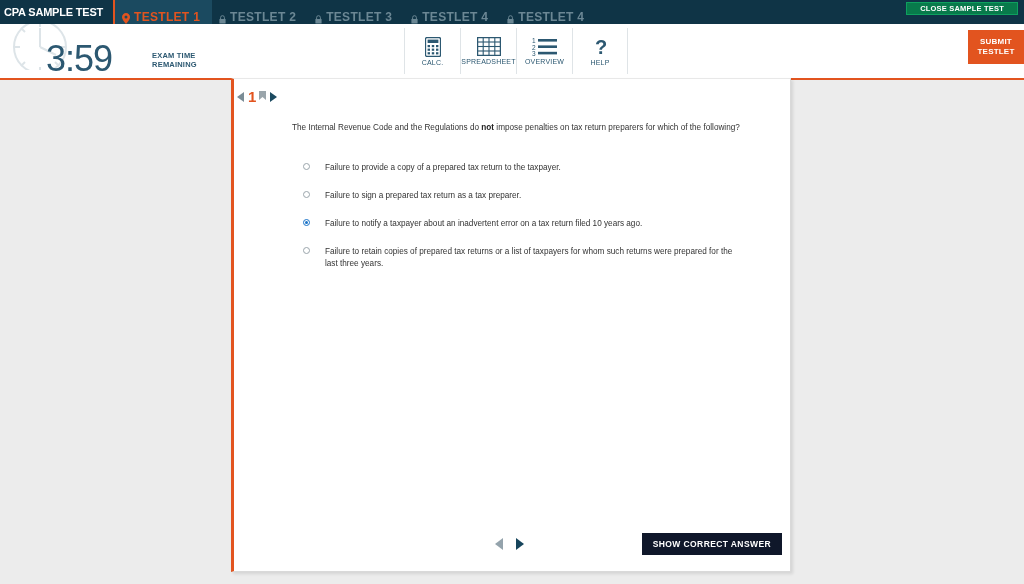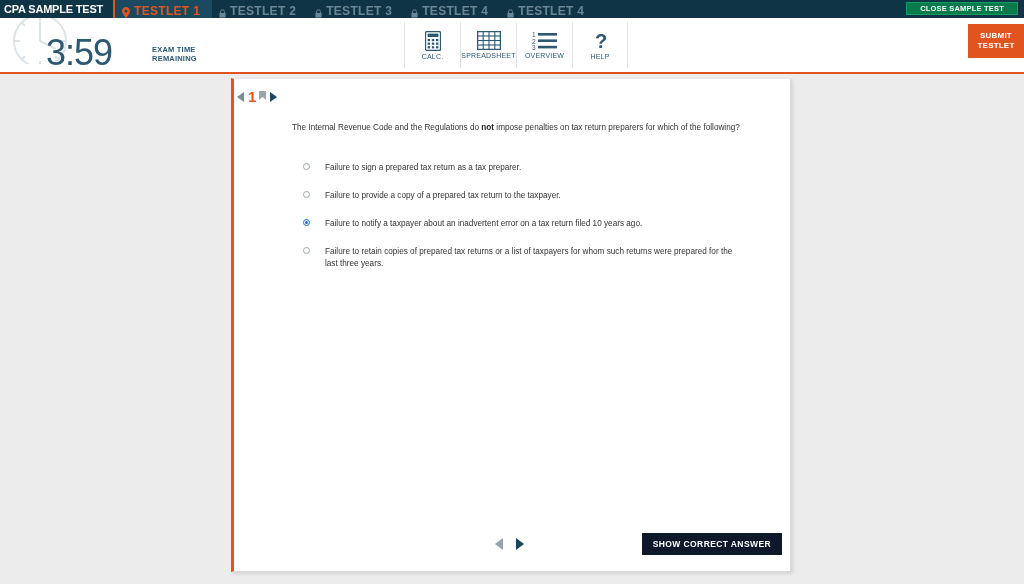--- a/index.html
+++ b/index.html
@@ -5,21 +5,21 @@
   * { box-sizing: border-box; margin: 0; padding: 0; }
   html, body {
     width: 1024px; height: 584px;
     background: #ececec;
     font-family: "Liberation Sans", sans-serif;
     overflow: hidden;
   }
 
   
   .topbar {
-    height: 18px;
+    height: 24px;
     background: #0f3446;
     display: flex;
     align-items: stretch;
     position: relative;
   }
   .brand {
     color: #ffffff;
     font-size: 11px;
     font-weight: bold;
     letter-spacing: -0.2px;
@@ -453,26 +453,26 @@
           <polygon points="1,0 1,10 8,5" fill="#1b4a60"></polygon>
         </svg>
     </span>
   </div>
 
   <div class="qbody">
     <div class="qtext"><span>The Internal Revenue Code and the Regulations do </span><b>not</b><span> impose penalties on tax return preparers for which of the following?</span></div>
 
     <div class="option">
       <span class="radio"></span>
-      <span class="optext">Failure to sign a prepared tax return as a tax preparer.</span>
+      <span class="optext">Failure to provide a copy of a prepared tax return to the taxpayer.</span>
     </div>
 
     <div class="option">
       <span class="radio"></span>
-      <span class="optext">Failure to provide a copy of a prepared tax return to the taxpayer.</span>
+      <span class="optext">Failure to sign a prepared tax return as a tax preparer.</span>
     </div>
 
     <div class="option">
       <span class="radio sel"></span>
       <span class="optext">Failure to notify a taxpayer about an inadvertent error on a tax return filed 10 years ago.</span>
     </div>
 
     <div class="option">
       <span class="radio"></span>
       <span class="optext">Failure to retain copies of prepared tax returns or a list of taxpayers for whom such returns were prepared for the last three years.</span>

